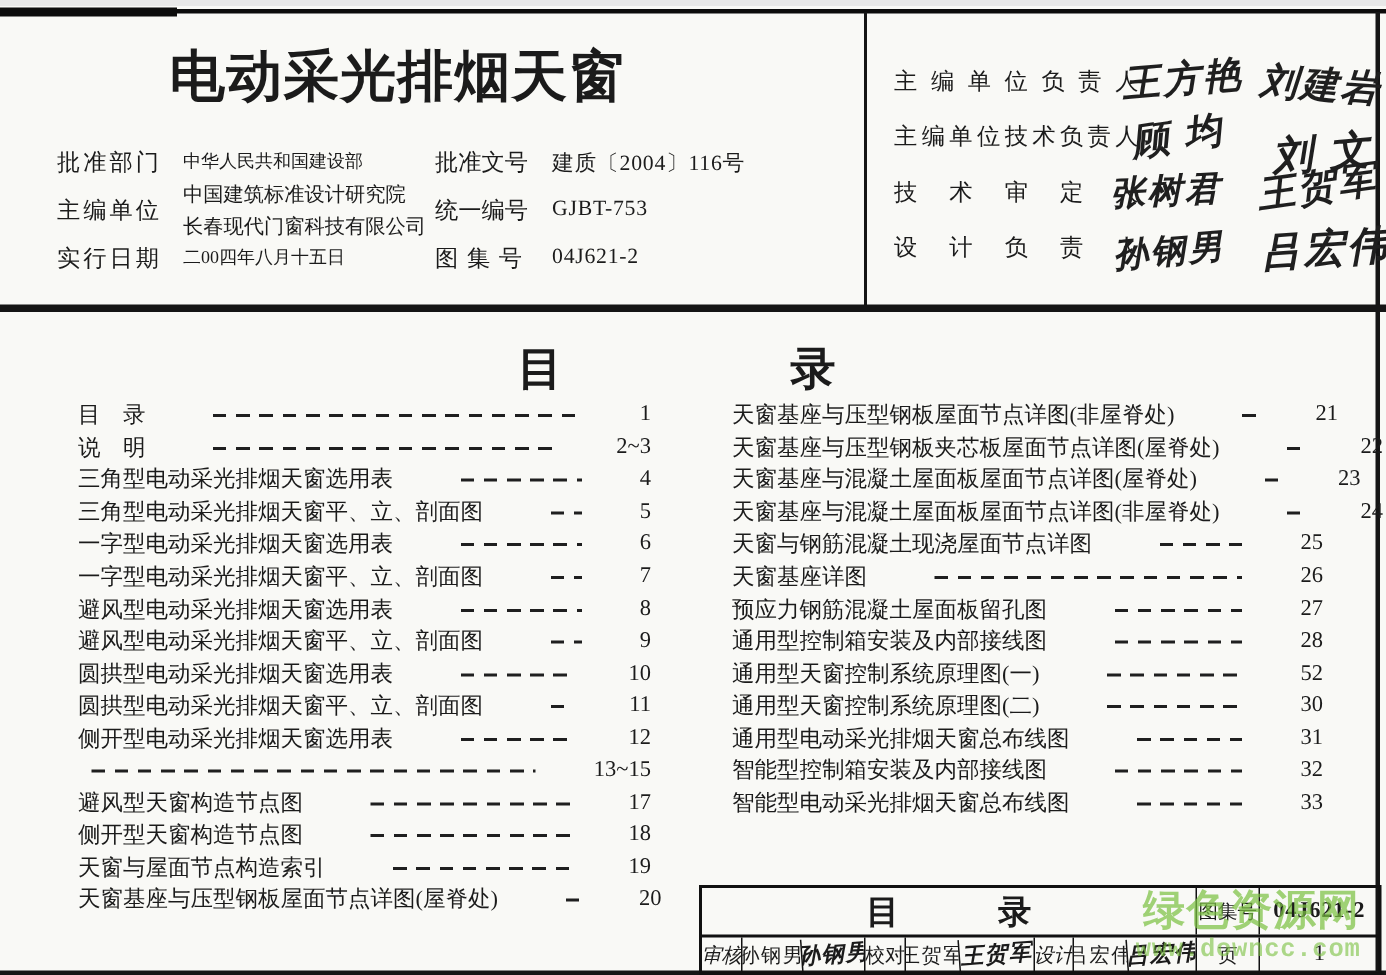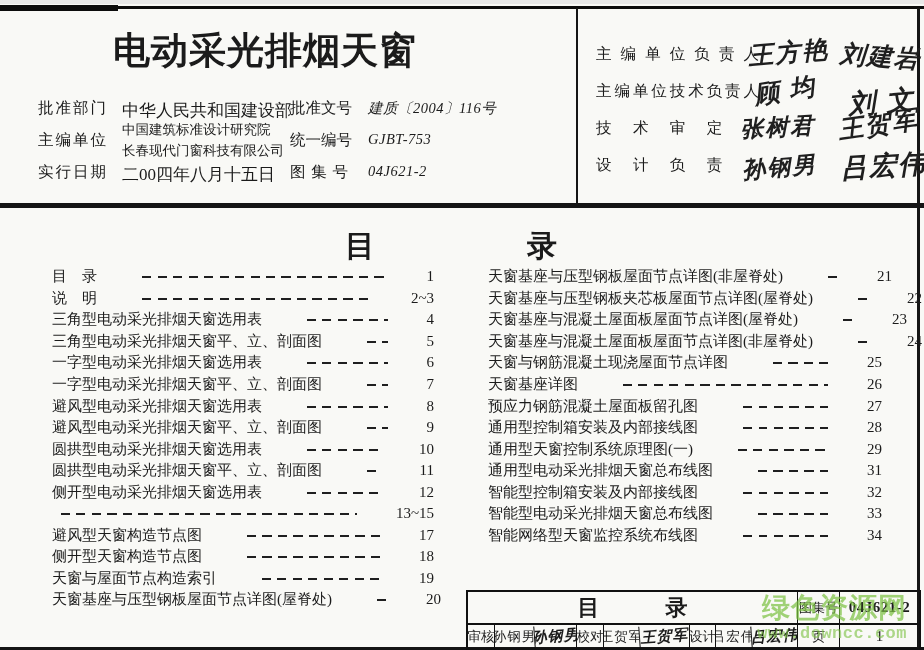--- a/index.html
+++ b/index.html
@@ -12,22 +12,22 @@
 
   
   .doc-title {
     position:absolute; left:113px; top:22px; font-size:37px; font-weight:900;
     font-family:"Liberation Sans","DejaVu Sans",sans-serif; letter-spacing:1px; white-space:nowrap;
   }
   .fld { position:absolute; font-size:15.5px; white-space:nowrap; }
   .fld.lab { letter-spacing:2px; }
   .lab-l { left:38px; width:64px; }
   .lab-r { left:290px; width:58px; text-align:justify; text-align-last:justify; }
-  .val-l { left:122px; font-size:17px; }
-  .val-r { left:368px; font-size:14.5px; letter-spacing:0.5px;font-style:italic; }
+  .val-l { left:122px; font-size:12px; }
+  .val-r { left:368px; font-size:14.5px; letter-spacing:0.5px; }
   .two-line { line-height:21px; font-size:13.5px; }
 
   
   .sigbox-label {
     position:absolute; left:596px; width:163px; font-size:15.5px;
     text-align:justify; text-align-last:justify; white-space:normal;
   }
   .sig {
     position:absolute; font-size:25px; font-style:italic; font-weight:700;
     transform:rotate(-5deg); white-space:nowrap; color:#1f1f1f; letter-spacing:2px;
@@ -63,21 +63,21 @@
   .tb-bot { flex:0 0 23px; display:flex; }
   .cell { box-sizing:border-box; border-left:1.5px solid #111; display:flex; align-items:center; justify-content:center; overflow:hidden; white-space:nowrap; }
   .cell:first-child { border-left:none; }
   .tb-heading-cell { flex:0 0 329px; }
   .tb-heading { font-size:22px; font-weight:900; font-family:"Liberation Sans","DejaVu Sans",sans-serif; letter-spacing:66px; margin-left:66px; }
   .tb-atlas-label { flex:0 0 42px; font-size:13px; }
   .tb-atlas-no { flex:1 1 auto; font-size:15px; font-weight:700; letter-spacing:0.5px; }
   .bc-lab { font-size:13.5px; }
   .bc-name { font-size:13.5px; letter-spacing:1px; }
   .bc-sig { font-size:15px; font-style:italic; font-weight:700; transform:rotate(-4deg); letter-spacing:1px; }
-  .w26 { flex:0 0 26px; } .w40 { flex:0 0 40px; } .w42 { flex:0 0 42px; }
+  .w26 { flex:0 0 26px;font-style:italic; } .w40 { flex:0 0 40px; } .w42 { flex:0 0 42px; }
   .w27 { flex:0 0 27px; } .w36 { flex:0 0 36px; } .w50 { flex:0 0 50px; }
   .w46 { flex:0 0 46px; } .wpage { flex:0 0 42px; font-size:13px; } .wrest { flex:1 1 auto; font-size:15px; }
 
   
   .watermark {
     position:absolute; top:591px; right:17px; text-align:right; line-height:1.06;
     font-family:Liberation Mono, monospace; font-weight:bold; z-index:5; pointer-events:none;
   }
   .wm1 { font-size:28px; letter-spacing:1px; color:rgba(124,193,67,0.72); }
   .wm2 { font-size:17px; letter-spacing:0.5px; color:rgba(124,193,67,0.62); }
@@ -276,47 +276,47 @@
 
       <div class="toc-row">
         <span class="toc-text">通用型控制箱安装及内部接线图</span>
         <span class="toc-leader"></span>
         <span class="toc-page">28</span>
       </div>
 
       <div class="toc-row">
         <span class="toc-text">通用型天窗控制系统原理图(一)</span>
         <span class="toc-leader"></span>
-        <span class="toc-page">29</span>
-      </div>
-
+        <span class="toc-page">52</span>
+      </div>
+
+      <div class="toc-row">
+        <span class="toc-text">通用型天窗控制系统原理图(二)</span>
+        <span class="toc-leader"></span>
+        <span class="toc-page">30</span>
+      </div>
 
       <div class="toc-row">
         <span class="toc-text">通用型电动采光排烟天窗总布线图</span>
         <span class="toc-leader"></span>
         <span class="toc-page">31</span>
       </div>
 
       <div class="toc-row">
         <span class="toc-text">智能型控制箱安装及内部接线图</span>
         <span class="toc-leader"></span>
         <span class="toc-page">32</span>
       </div>
 
       <div class="toc-row">
         <span class="toc-text">智能型电动采光排烟天窗总布线图</span>
         <span class="toc-leader"></span>
         <span class="toc-page">33</span>
       </div>
 
-      <div class="toc-row">
-        <span class="toc-text">智能网络型天窗监控系统布线图</span>
-        <span class="toc-leader"></span>
-        <span class="toc-page">34</span>
-      </div>
     </div>
 
   <div class="tblock">
     <div class="tb-top">
       <div class="cell tb-heading-cell">
         <span class="tb-heading">目录</span>
       </div>
       <div class="cell tb-atlas-label">图集号</div>
       <div class="cell tb-atlas-no">04J621-2</div>
     </div>

